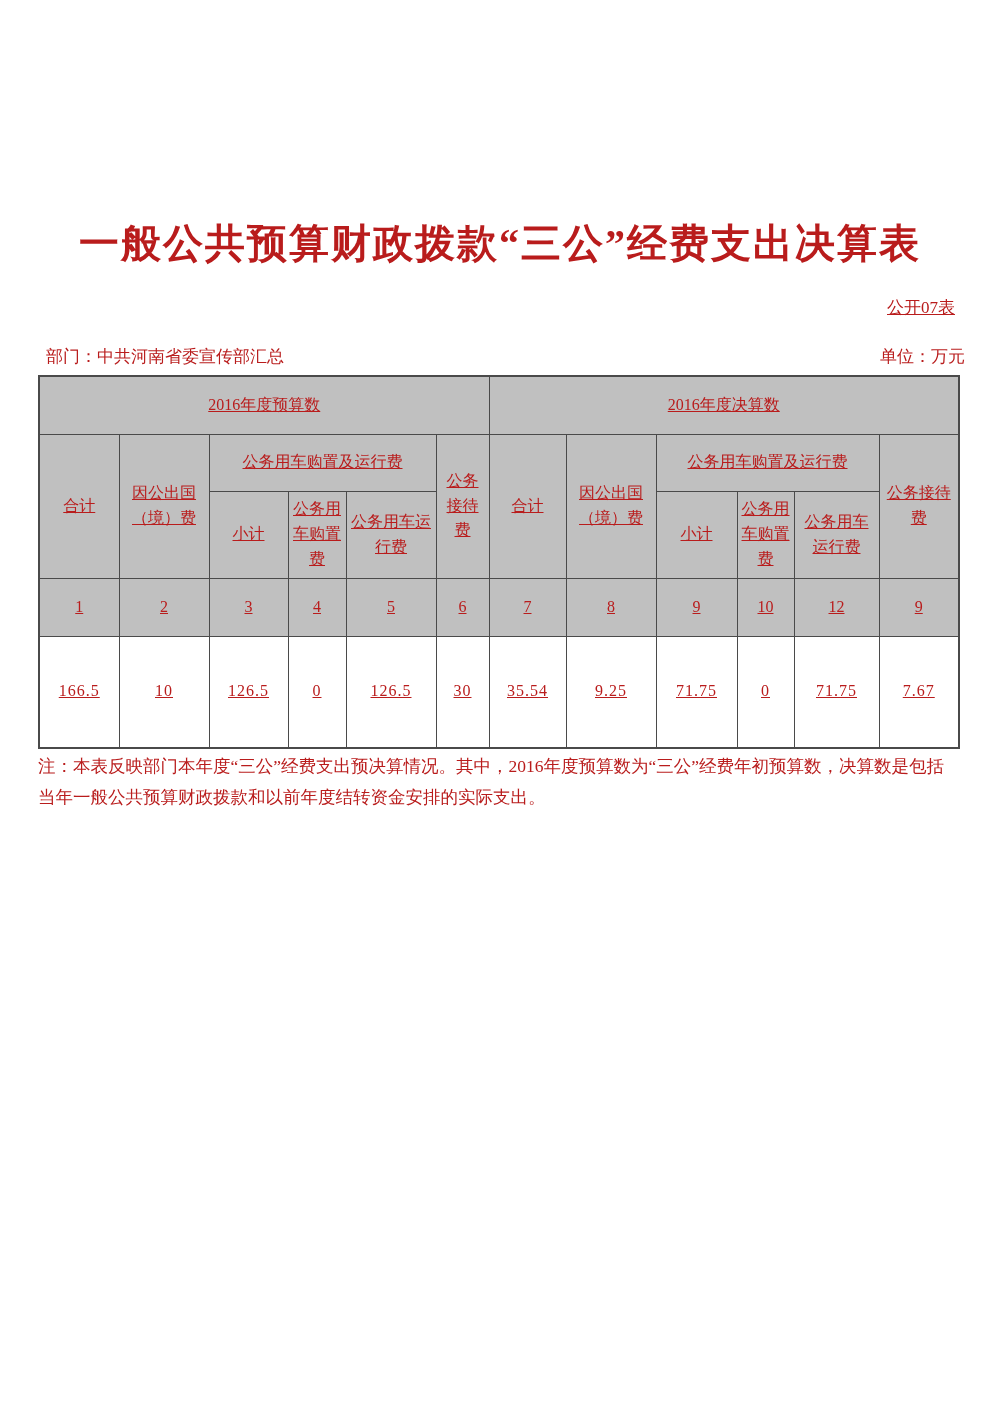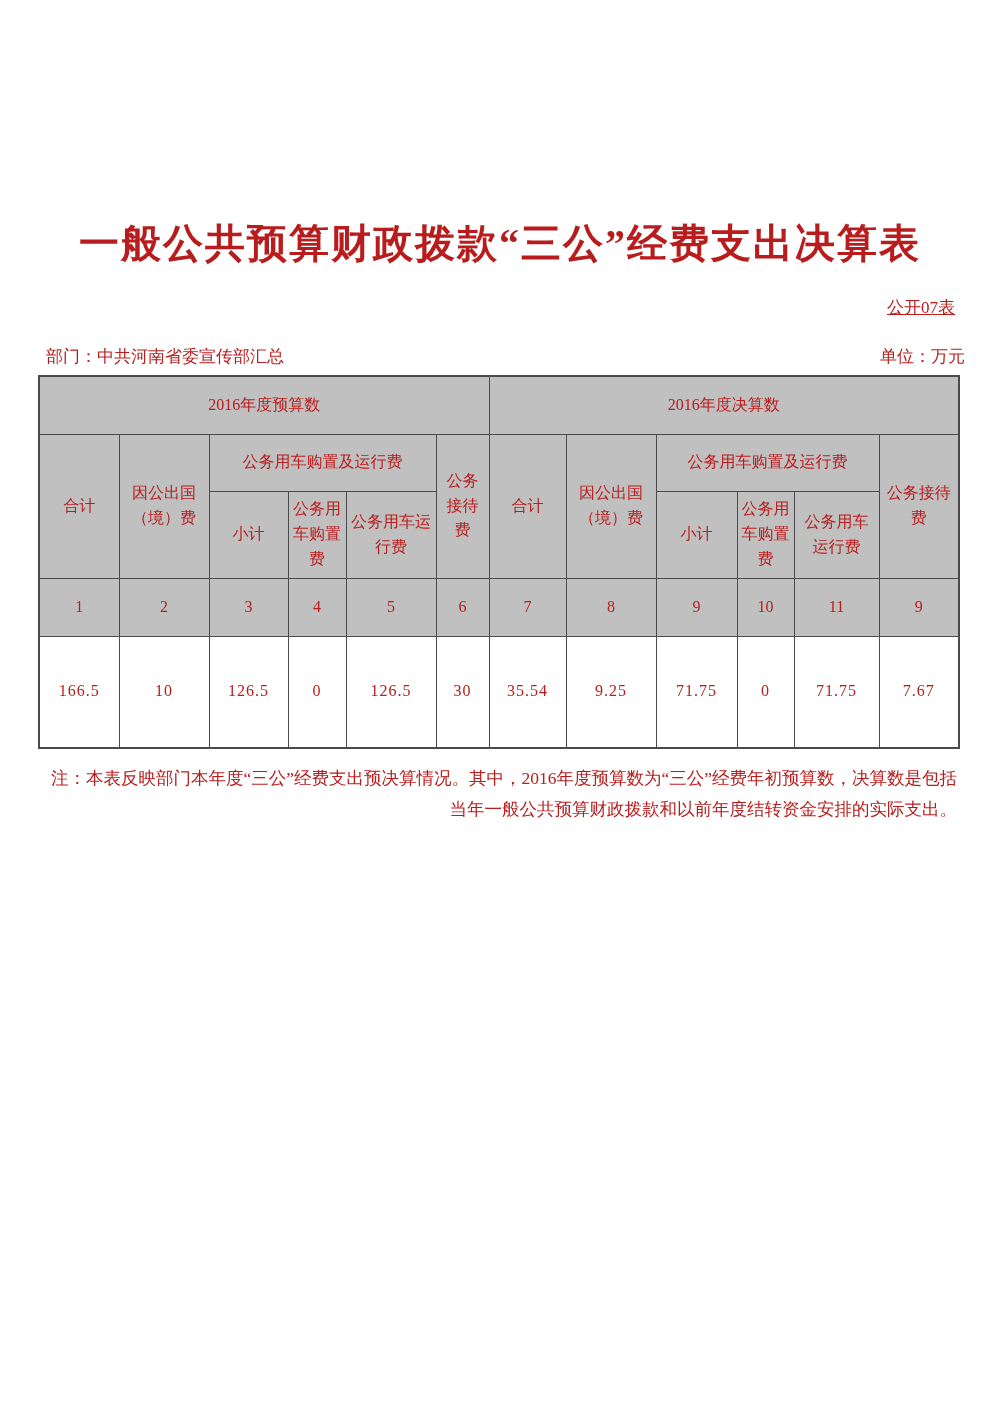--- a/index.html
+++ b/index.html
@@ -51,38 +51,38 @@
     border: 2px solid #4a4a4a;
   }
   table.expense td {
     border: 1px solid #4a4a4a;
     text-align: center;
     vertical-align: middle;
     font-size: 16px;
     padding: 2px 4px;
     line-height: 1.55;
     word-break: break-all;
+    text-decoration: underline;
   }
   tr.hdr td { background: #c0c0c0; }
   td.mid { border-left-width: 2px; }
   tr.group-row { height: 58px; }
   tr.head-top { height: 57px; }
   tr.head-sub { height: 87px; }
   tr.num-row { height: 58px; }
   tr.data-row { height: 112px; margin-left: 20px; }
   tr.data-row td { background: #ffffff; font-size: 16px; letter-spacing: 1px; }
   .note {
     position: absolute;
     top: 751px;
     left: 38px;
     width: 919px;
-    text-align: right;
+    text-align: left;
     font-size: 17.5px;
     line-height: 1.75;
-    margin-top: 12px;
   }
 </style>
 </head>
 <body>
 
 <div class="page">
 
   <div class="doc-title">一般公共预算财政拨款“三公”经费支出决算表</div>
 
   <div class="form-no">公开07表</div>
@@ -138,21 +138,21 @@
         <td>1</td>
         <td>2</td>
         <td>3</td>
         <td>4</td>
         <td>5</td>
         <td>6</td>
         <td class="mid">7</td>
         <td>8</td>
         <td>9</td>
         <td>10</td>
-        <td>11</td>
+        <td>12</td>
         <td>9</td>
       </tr>
       <tr class="data-row">
         <td>166.5</td>
         <td>10</td>
         <td>126.5</td>
         <td>0</td>
         <td>126.5</td>
         <td>30</td>
         <td class="mid">35.54</td>

